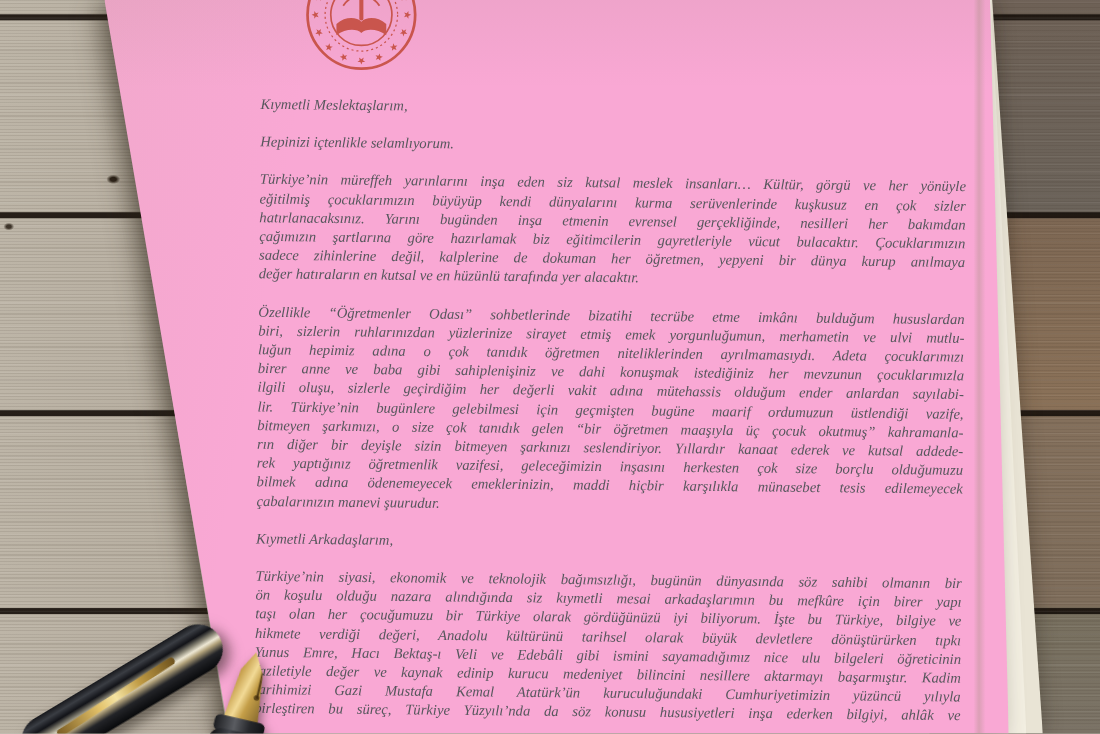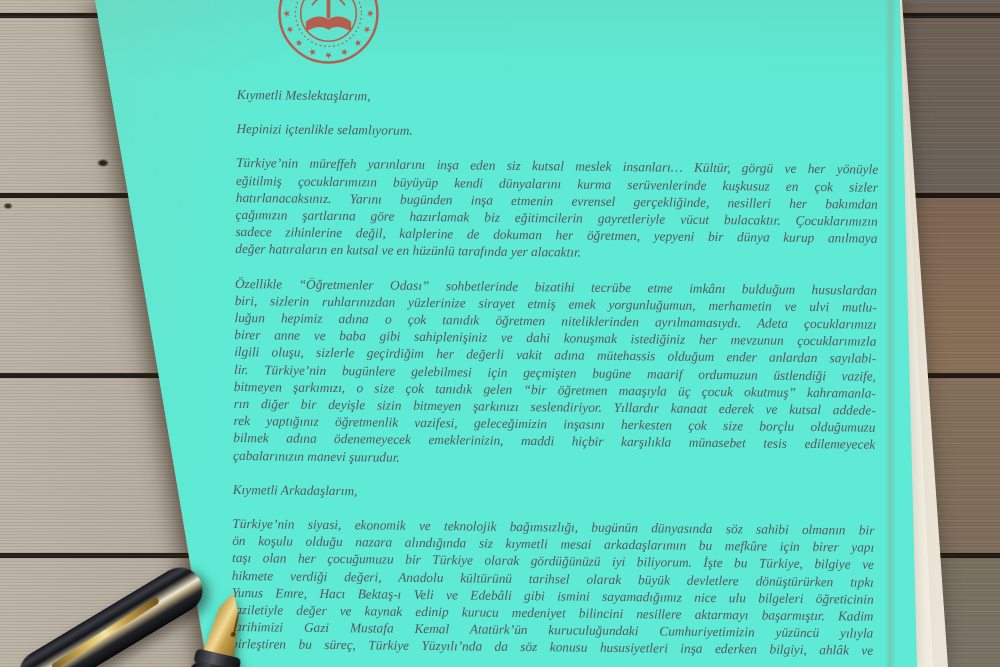--- a/index.html
+++ b/index.html
@@ -22,21 +22,21 @@
 
   
   .sheets-wrap{position:absolute;inset:0;filter:drop-shadow(0 0 9px rgba(30,22,14,.35));}
   .sheet-under-2{position:absolute;inset:0;background:#e9e4d5;
     clip-path:polygon(100px 0px,902px 0px,948px 667px,216px 667px);}
   .sheet-under-1{position:absolute;inset:0;background:#f3efe2;
     clip-path:polygon(97px 0px,901px 0px,933px 667px,207px 667px);}
 
   
   .paper-wrap{position:absolute;inset:0;filter:drop-shadow(-9px 6px 12px rgba(40,30,18,.45));}
-  .paper{position:absolute;inset:0;background:#5eead4;
+  .paper{position:absolute;inset:0;background:#f9a8d4;
     clip-path:polygon(95px 0px,900px 0px,917px 667px,208px 667px);}
   .paper-shade{position:absolute;inset:0;z-index:1;
     background:
       linear-gradient(to right, rgba(0,0,0,0) 0 88.5%, rgba(150,140,112,.30) 89%, rgba(0,0,0,0) 89.6%),
       linear-gradient(100deg, rgba(185,172,140,.16) 0%, rgba(255,255,255,0) 26%),
       linear-gradient(to bottom, rgba(120,110,90,.08), rgba(0,0,0,0) 12%),
       linear-gradient(to right, rgba(0,0,0,0) 92%, rgba(160,150,125,.22) 100%);}
 
   
   .emblem{position:absolute;left:277px;top:-38px;width:103px;height:103px;z-index:2;opacity:.88;}

